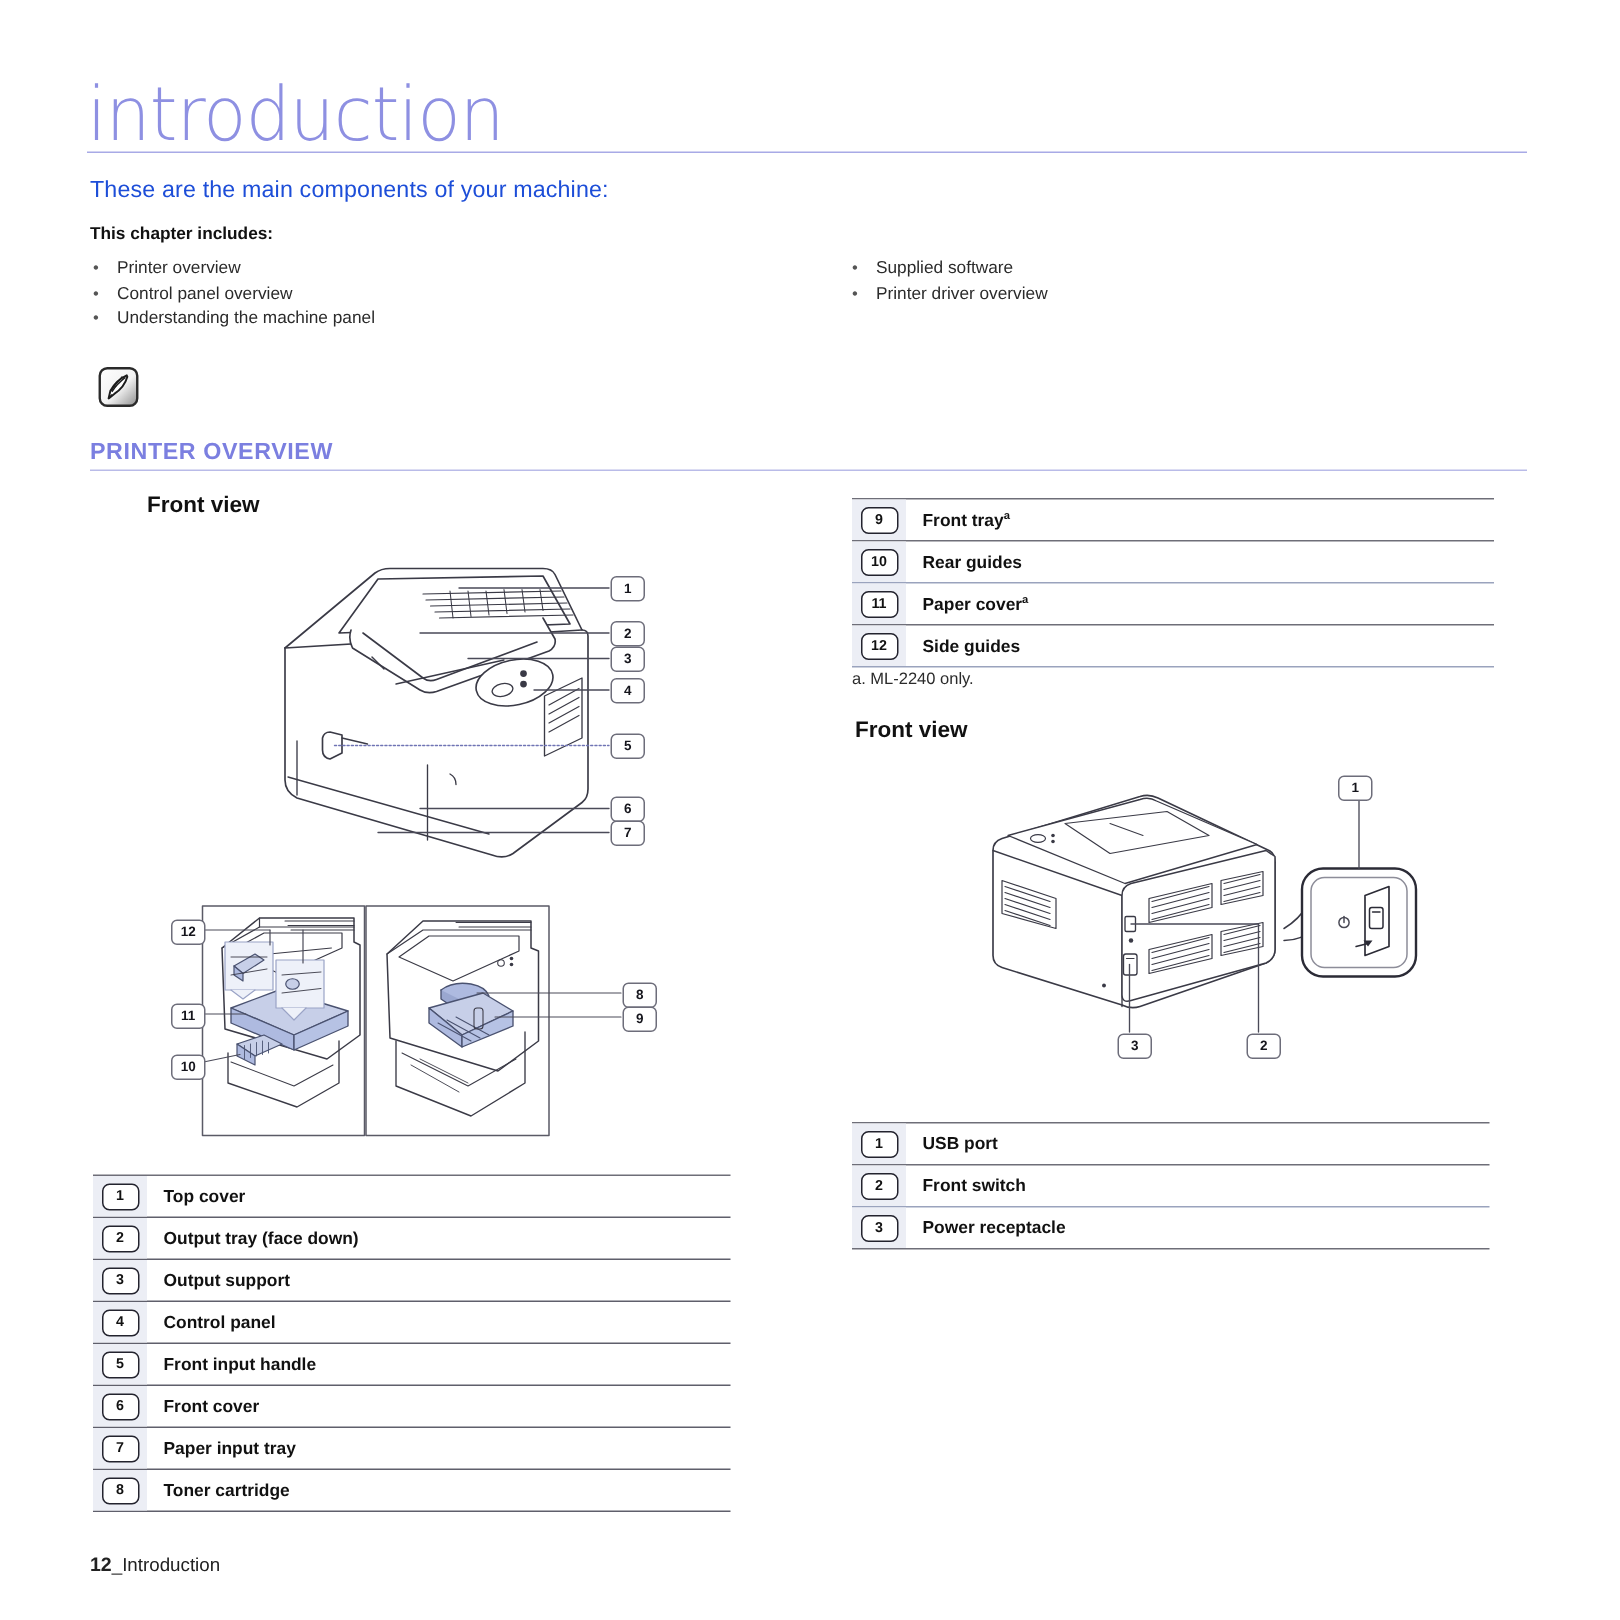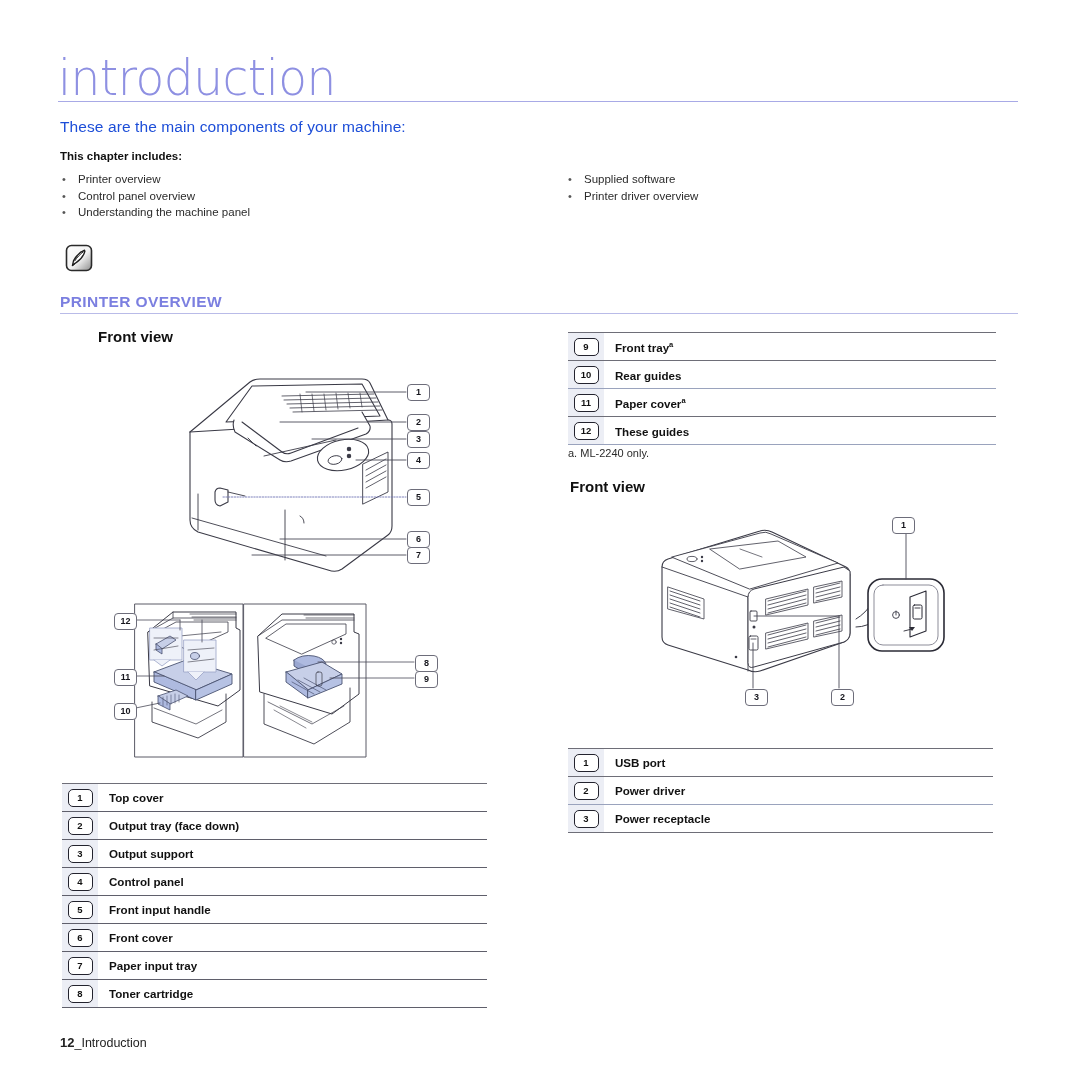--- a/index.html
+++ b/index.html
@@ -520,38 +520,38 @@
     <div class="legend-row">
       <span class="num-cell">
           <span class="badge">11</span>
         </span>
       <span class="legend-label"><span>Paper cover</span><sup>a</sup></span>
     </div>
     <div class="legend-row">
       <span class="num-cell">
           <span class="badge">12</span>
         </span>
-      <span class="legend-label"><span>These guides</span><sup></sup></span>
+      <span class="legend-label"><span>Side guides</span><sup></sup></span>
     </div>
   </div>
 
   <div class="footnote">a. ML-2240 only.</div>
 
   <div class="legend rear-legend">
     <div class="legend-row">
       <span class="num-cell">
           <span class="badge">1</span>
         </span>
       <span class="legend-label">USB port</span>
     </div>
     <div class="legend-row">
       <span class="num-cell">
           <span class="badge">2</span>
         </span>
-      <span class="legend-label">Power driver</span>
+      <span class="legend-label">Front switch</span>
     </div>
     <div class="legend-row">
       <span class="num-cell">
           <span class="badge">3</span>
         </span>
       <span class="legend-label">Power receptacle</span>
     </div>
   </div>
 
   <div class="footer">

